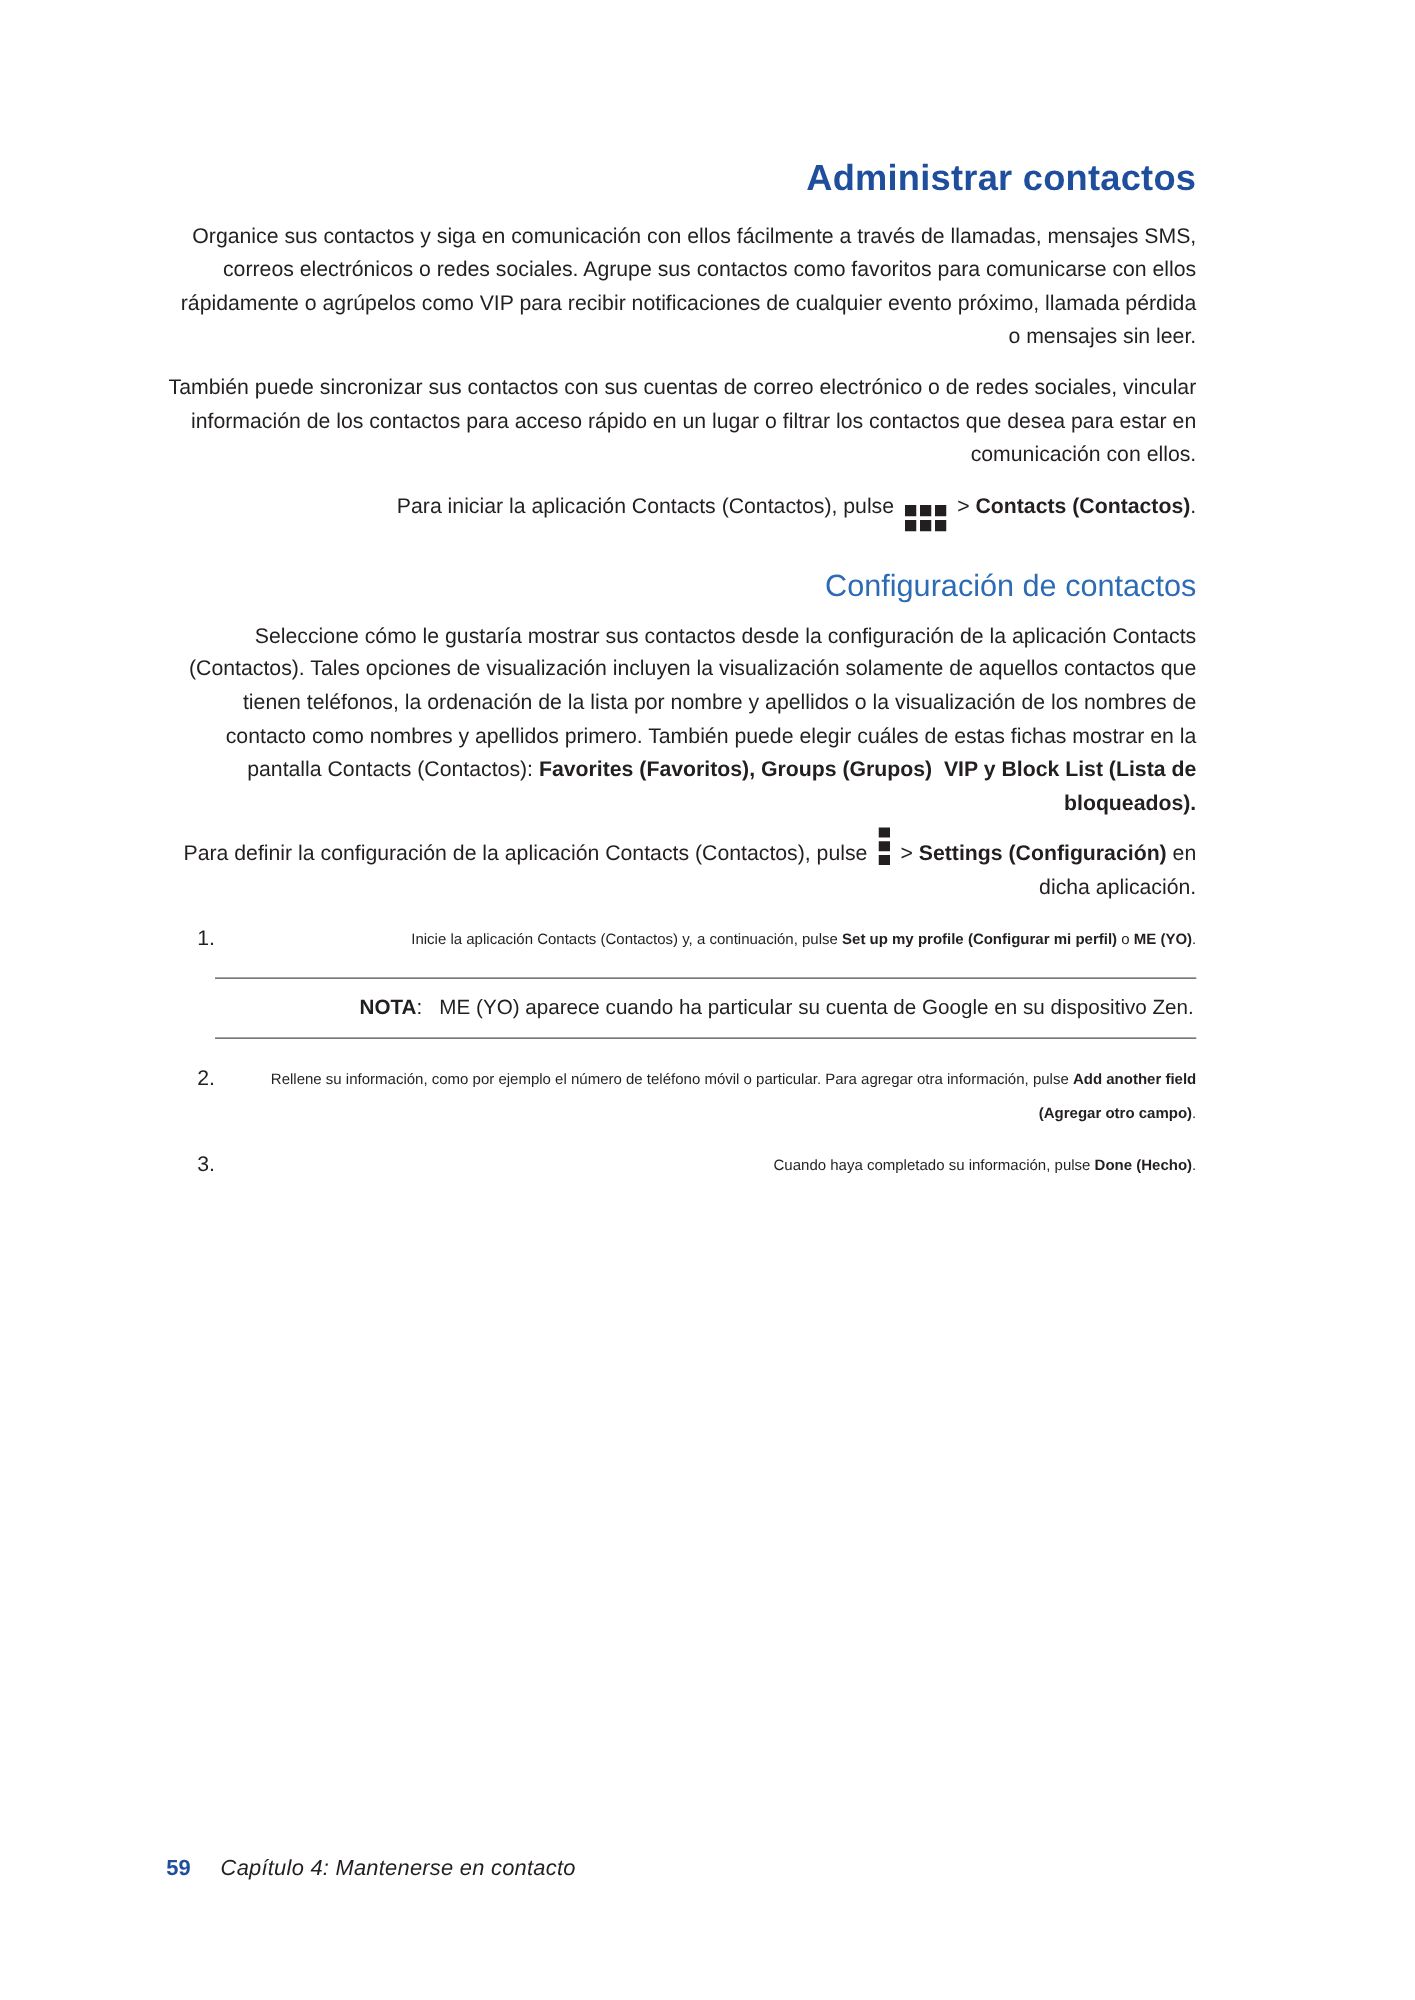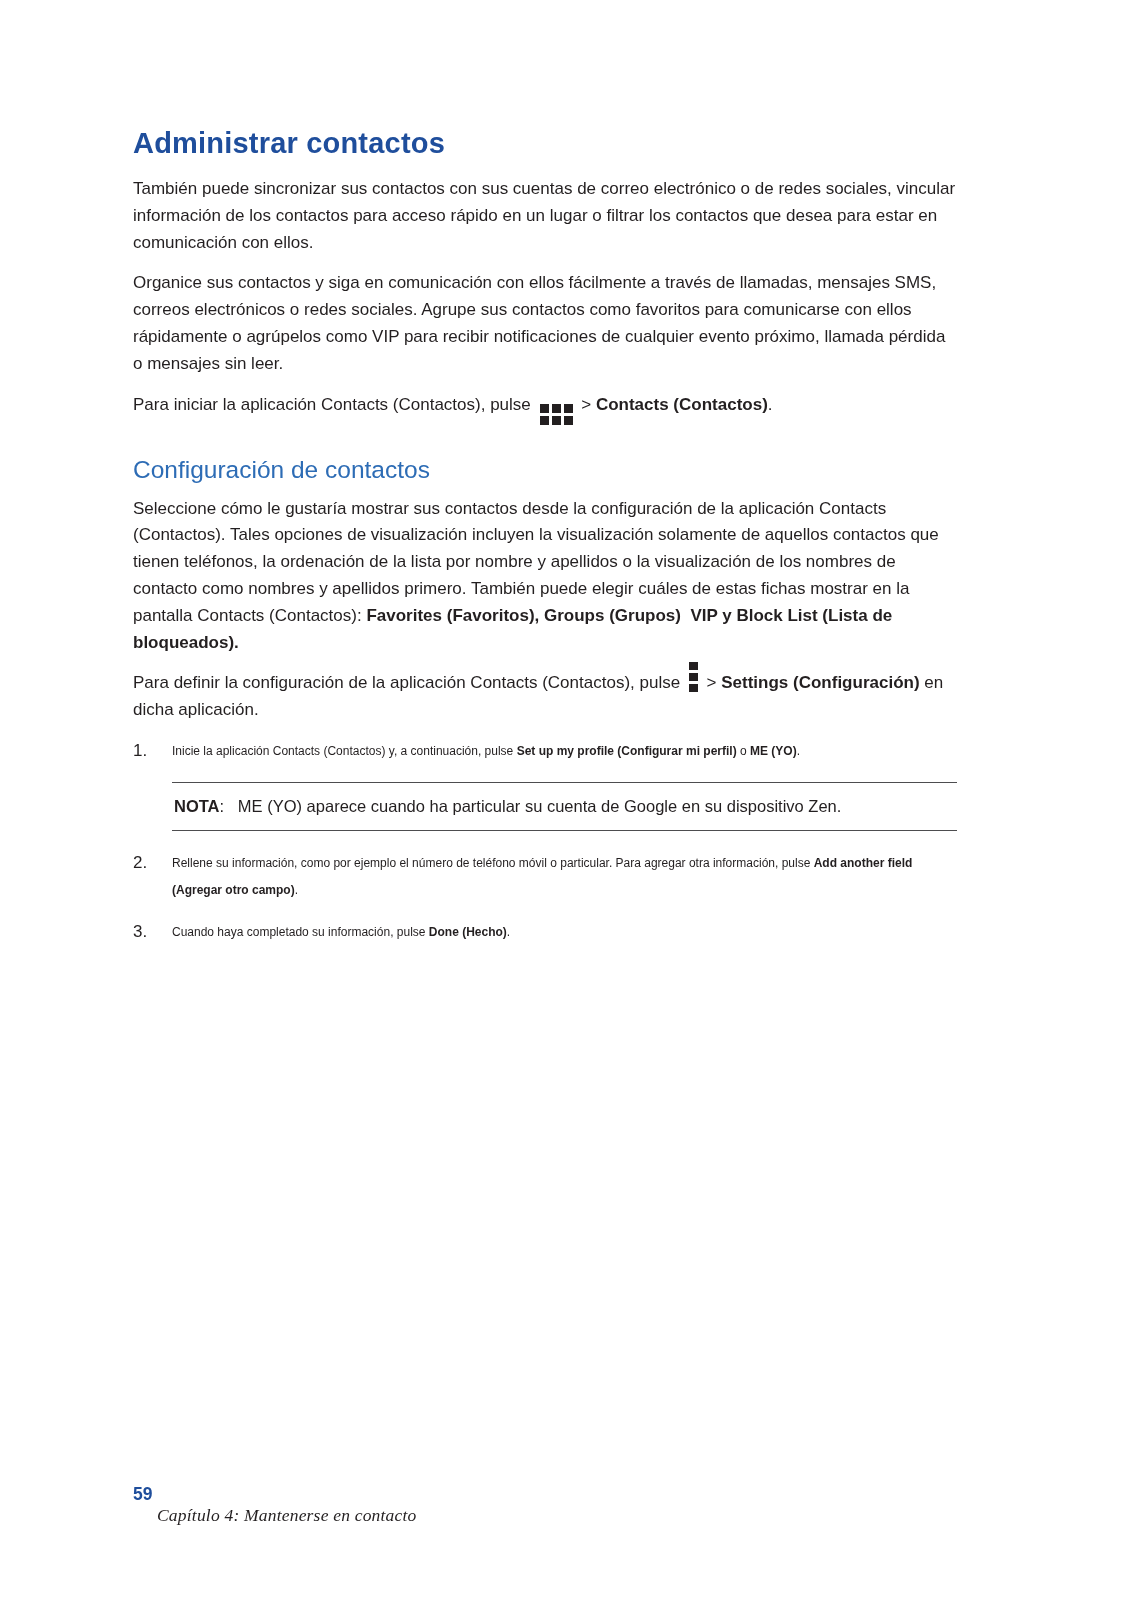--- a/index.html
+++ b/index.html
@@ -11,20 +11,21 @@
     font-family:"Liberation Sans", sans-serif;
     color:#231f20;
     overflow:hidden;
     margin:0 auto;
   }
   .content {
     position:absolute;
     left:133px;
     top:0;
     width:824px;
+    text-align:right;
   }
   h1.doc-title {
     margin:126px 0 16px 0;
     font-size:29px;
     line-height:34px;
     font-weight:700;
     color:#1f4e9c;
     letter-spacing:0.2px;
   }
   h2.section-heading {
@@ -91,38 +92,37 @@
     padding:11px 2px 12px 2px;
     font-size:16.5px;
     line-height:24px;
     white-space:pre-wrap;
   }
   .doc-footer {
     position:absolute;
     left:133px;
     top:1484px;
     display:flex;
-    align-items:flex-start;
+    align-items:flex-end;
     font-size:17.5px;
-    flex-direction:column;
   }
   .page-number { color:#1f4e9c; font-weight:700; }
-  .chapter-label { font-style:italic; margin-left:24px; color:#231f20; letter-spacing:0.2px;font-family:Liberation Serif, serif; }
+  .chapter-label { font-style:italic; margin-left:24px; color:#231f20; letter-spacing:0.2px; }
 </style>
 </head>
 <body>
 
 <div class="page">
   <div class="content">
 
     <h1 class="doc-title">Administrar contactos</h1>
 
+    <p class="body">Organice sus contactos y siga en comunicación con ellos fácilmente a través de llamadas, mensajes SMS, correos electrónicos o redes sociales. Agrupe sus contactos como favoritos para comunicarse con ellos rápidamente o agrúpelos como VIP para recibir notificaciones de cualquier evento próximo, llamada pérdida o mensajes sin leer.</p>
+
     <p class="body">También puede sincronizar sus contactos con sus cuentas de correo electrónico o de redes sociales, vincular información de los contactos para acceso rápido en un lugar o filtrar los contactos que desea para estar en comunicación con ellos.</p>
-
-    <p class="body">Organice sus contactos y siga en comunicación con ellos fácilmente a través de llamadas, mensajes SMS, correos electrónicos o redes sociales. Agrupe sus contactos como favoritos para comunicarse con ellos rápidamente o agrúpelos como VIP para recibir notificaciones de cualquier evento próximo, llamada pérdida o mensajes sin leer.</p>
 
     <p class="body"><span>Para iniciar la aplicación Contacts (Contactos), pulse </span><span class="apps-icon">
           <i></i>
           <i></i>
           <i></i>
           <i></i>
           <i></i>
           <i></i>
         </span><span> &gt; </span><b>Contacts (Contactos)</b><span>.</span></p>
 

